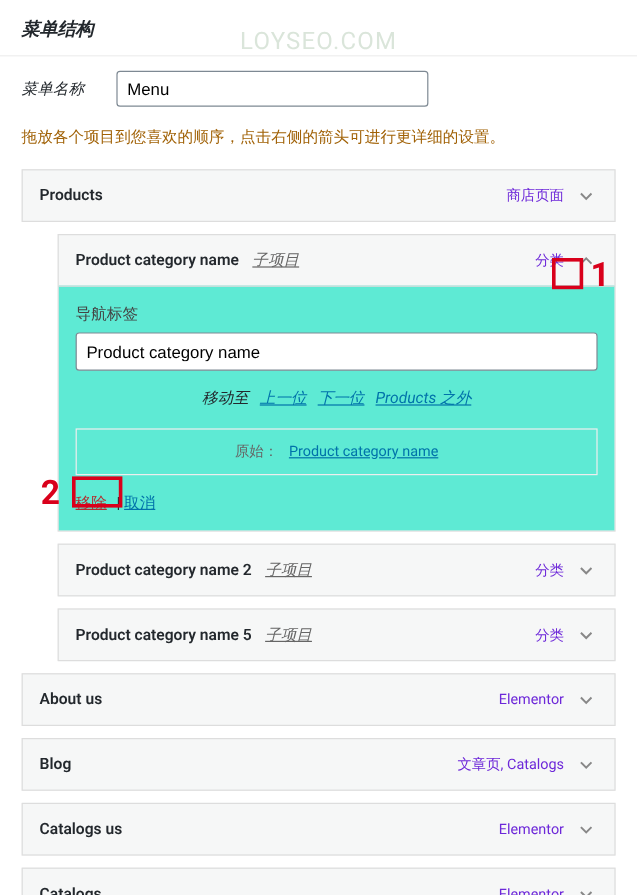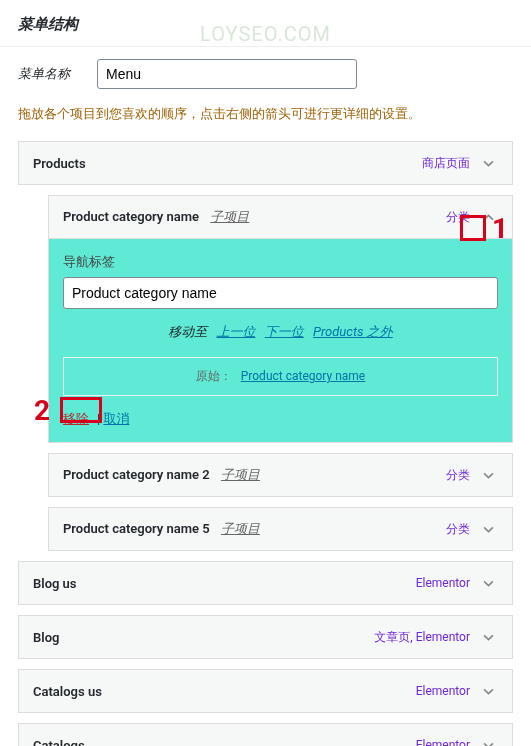--- a/index.html
+++ b/index.html
@@ -264,34 +264,34 @@
       <span class="toggle-arrow">
         <svg viewBox="0 0 10 10">
             <path d="M1 3 L5 7 L9 3" fill="none" stroke="currentColor" stroke-width="1.5"></path>
           </svg>
       </span>
     </div>
   </div>
 
   <div class="menu-item">
     <div class="menu-item-bar">
-      <span class="menu-item-title">Blog us</span>
+      <span class="menu-item-title">About us</span>
       <span class="menu-item-type">Elementor</span>
       <span class="toggle-arrow">
         <svg viewBox="0 0 10 10">
             <path d="M1 3 L5 7 L9 3" fill="none" stroke="currentColor" stroke-width="1.5"></path>
           </svg>
       </span>
     </div>
   </div>
 
   <div class="menu-item">
     <div class="menu-item-bar">
       <span class="menu-item-title">Blog</span>
-      <span class="menu-item-type">文章页, Elementor</span>
+      <span class="menu-item-type">文章页, Catalogs</span>
       <span class="toggle-arrow">
         <svg viewBox="0 0 10 10">
             <path d="M1 3 L5 7 L9 3" fill="none" stroke="currentColor" stroke-width="1.5"></path>
           </svg>
       </span>
     </div>
   </div>
 
   <div class="menu-item">
     <div class="menu-item-bar">

